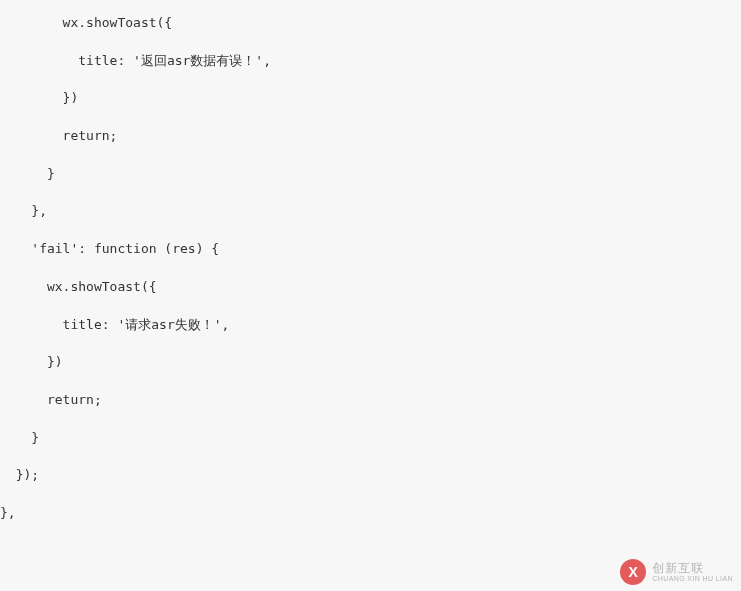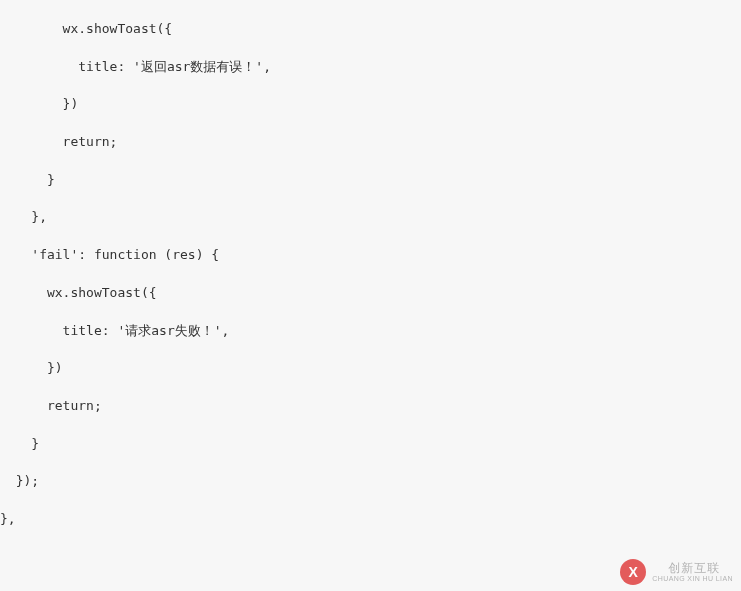--- a/index.html
+++ b/index.html
@@ -9,21 +9,21 @@
     height: 591px;
     background: #f7f7f7;
     font-family: Consolas, "Courier New", monospace;
     font-size: 13px;
     color: #333;
     overflow: hidden;
     position: relative;
   }
   pre {
     margin: 0;
-    padding: 10px 0 0 0;
+    padding: 4px 0 0 0;
     white-space: pre;
     line-height: 2.9;
   }
   .watermark {
     position: absolute;
     right: 8px;
     bottom: 6px;
     display: flex;
     align-items: center;
     gap: 6px;
@@ -42,21 +42,21 @@
     font-size: 14px;
     font-family: Arial, sans-serif;
   }
   .wm-text {
     display: flex;
     flex-direction: column;
     line-height: 1.05;
     font-family: Arial, "Microsoft YaHei", sans-serif;
     color: #a8a8a8;
   }
-  .wm-text .t1 { font-size: 12px; letter-spacing: 1px; margin-left: 16px; }
+  .wm-text .t1 { font-size: 12px; letter-spacing: 1px; }
   .wm-text .t2 { font-size: 7px; letter-spacing: 0.4px; }
 </style>
 </head>
 <body>
 
 <pre><code>        wx.showToast({
           title: '返回asr数据有误！',
         })
         return;
       }

